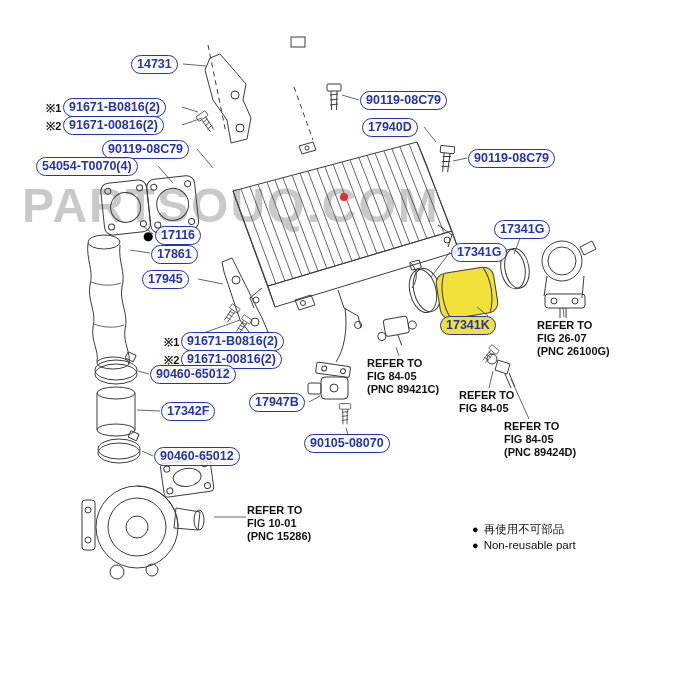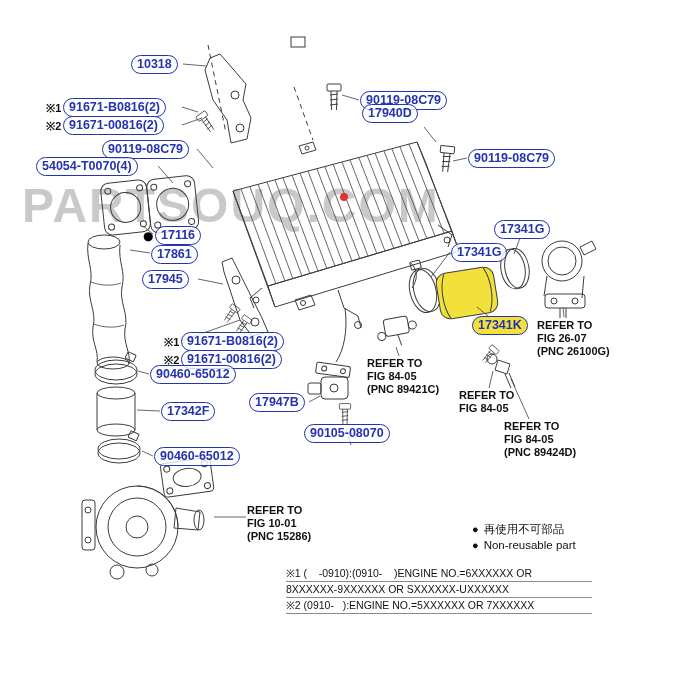--- a/index.html
+++ b/index.html
@@ -213,30 +213,30 @@
                M520,238 L514,254 M450,252 L431,277 M153,234 L143,226 M150,253 L130,250
                M198,279 L223,284 M181,341 L240,320 M149,374 L138,371 M160,411 L137,410
                M153,456 L142,451 M309,402 L320,396 M351,445 L346,428 M488,316 L477,307
                M246,517 L214,517 M399,356 L396,347 M489,388 L493,371 M529,419 L511,379
                M564,317 L563,307"></path>
     </g>
   </svg>
 
   <div class="red-dot" style="background-color: rgb(224, 48, 48);"></div>
 
-  <div class="bubble" style="left:131px;top:55px">10318</div>
+  <div class="bubble" style="left:131px;top:55px">14731</div>
 
   <span class="prefix" style="left:46px;top:101px">※1</span>
   <div class="bubble" style="left:63px;top:98px">91671-B0816(2)</div>
 
   <span class="prefix" style="left:46px;top:119px">※2</span>
   <div class="bubble" style="left:63px;top:116px">91671-00816(2)</div>
 
   <div class="bubble" style="left:360px;top:91px">90119-08C79</div>
-  <div class="bubble" style="left:362px;top:104px">17940D</div>
+  <div class="bubble" style="left:362px;top:118px">17940D</div>
   <div class="bubble" style="left:102px;top:140px">90119-08C79</div>
   <div class="bubble" style="left:36px;top:157px">54054-T0070(4)</div>
   <div class="bubble" style="left:468px;top:149px">90119-08C79</div>
   <div class="bubble" style="left:494px;top:220px">17341G</div>
   <div class="bubble" style="left:451px;top:243px">17341G</div>
 
   <span class="marker" style="left:143px;top:230px">●</span>
   <div class="bubble" style="left:155px;top:226px">17116</div>
 
   <div class="bubble" style="left:151px;top:245px">17861</div>
@@ -245,23 +245,23 @@
   <span class="prefix" style="left:164px;top:335px">※1</span>
   <div class="bubble" style="left:181px;top:332px">91671-B0816(2)</div>
 
   <span class="prefix" style="left:164px;top:353px">※2</span>
   <div class="bubble" style="left:181px;top:350px">91671-00816(2)</div>
 
   <div class="bubble" style="left:150px;top:365px">90460-65012</div>
   <div class="bubble" style="left:161px;top:402px">17342F</div>
   <div class="bubble" style="left:249px;top:393px">17947B</div>
   <div class="bubble" style="left:154px;top:447px">90460-65012</div>
-  <div class="bubble" style="left:304px;top:424px">90105-08070</div>
-
-  <div class="bubble hl" style="left: 472px; top: 316px; background-color: rgb(242, 225, 59);">17341K</div>
+  <div class="bubble" style="left:304px;top:434px">90105-08070</div>
+
+  <div class="bubble hl" style="left: 440px; top: 316px; background-color: rgb(242, 225, 59);">17341K</div>
 
   <div class="refer" style="left:537px;top:319px">
     <div>REFER TO</div>
     <div>FIG 26-07</div>
     <div>(PNC 26100G)</div>
   </div>
   <div class="refer" style="left:367px;top:357px">
     <div>REFER TO</div>
     <div>FIG 84-05</div>
     <div>(PNC 89421C)</div>
@@ -281,19 +281,14 @@
     <div>(PNC 15286)</div>
   </div>
 
   <div class="legend-row" style="left:472px;top:522px">
     <span class="dot">●</span><span>再使用不可部品</span>
   </div>
   <div class="legend-row" style="left:472px;top:538px">
     <span class="dot">●</span><span>Non-reusable part</span>
   </div>
 
-  <div class="footnotes">
-    <div class="row">※1 (    -0910):(0910-    )ENGINE NO.=6XXXXXX OR</div>
-    <div class="row">8XXXXXX-9XXXXXX OR SXXXXXX-UXXXXXX</div>
-    <div class="row">※2 (0910-   ):ENGINE NO.=5XXXXXX OR 7XXXXXX</div>
-  </div>
 
 </div>
 
 </body></html>

